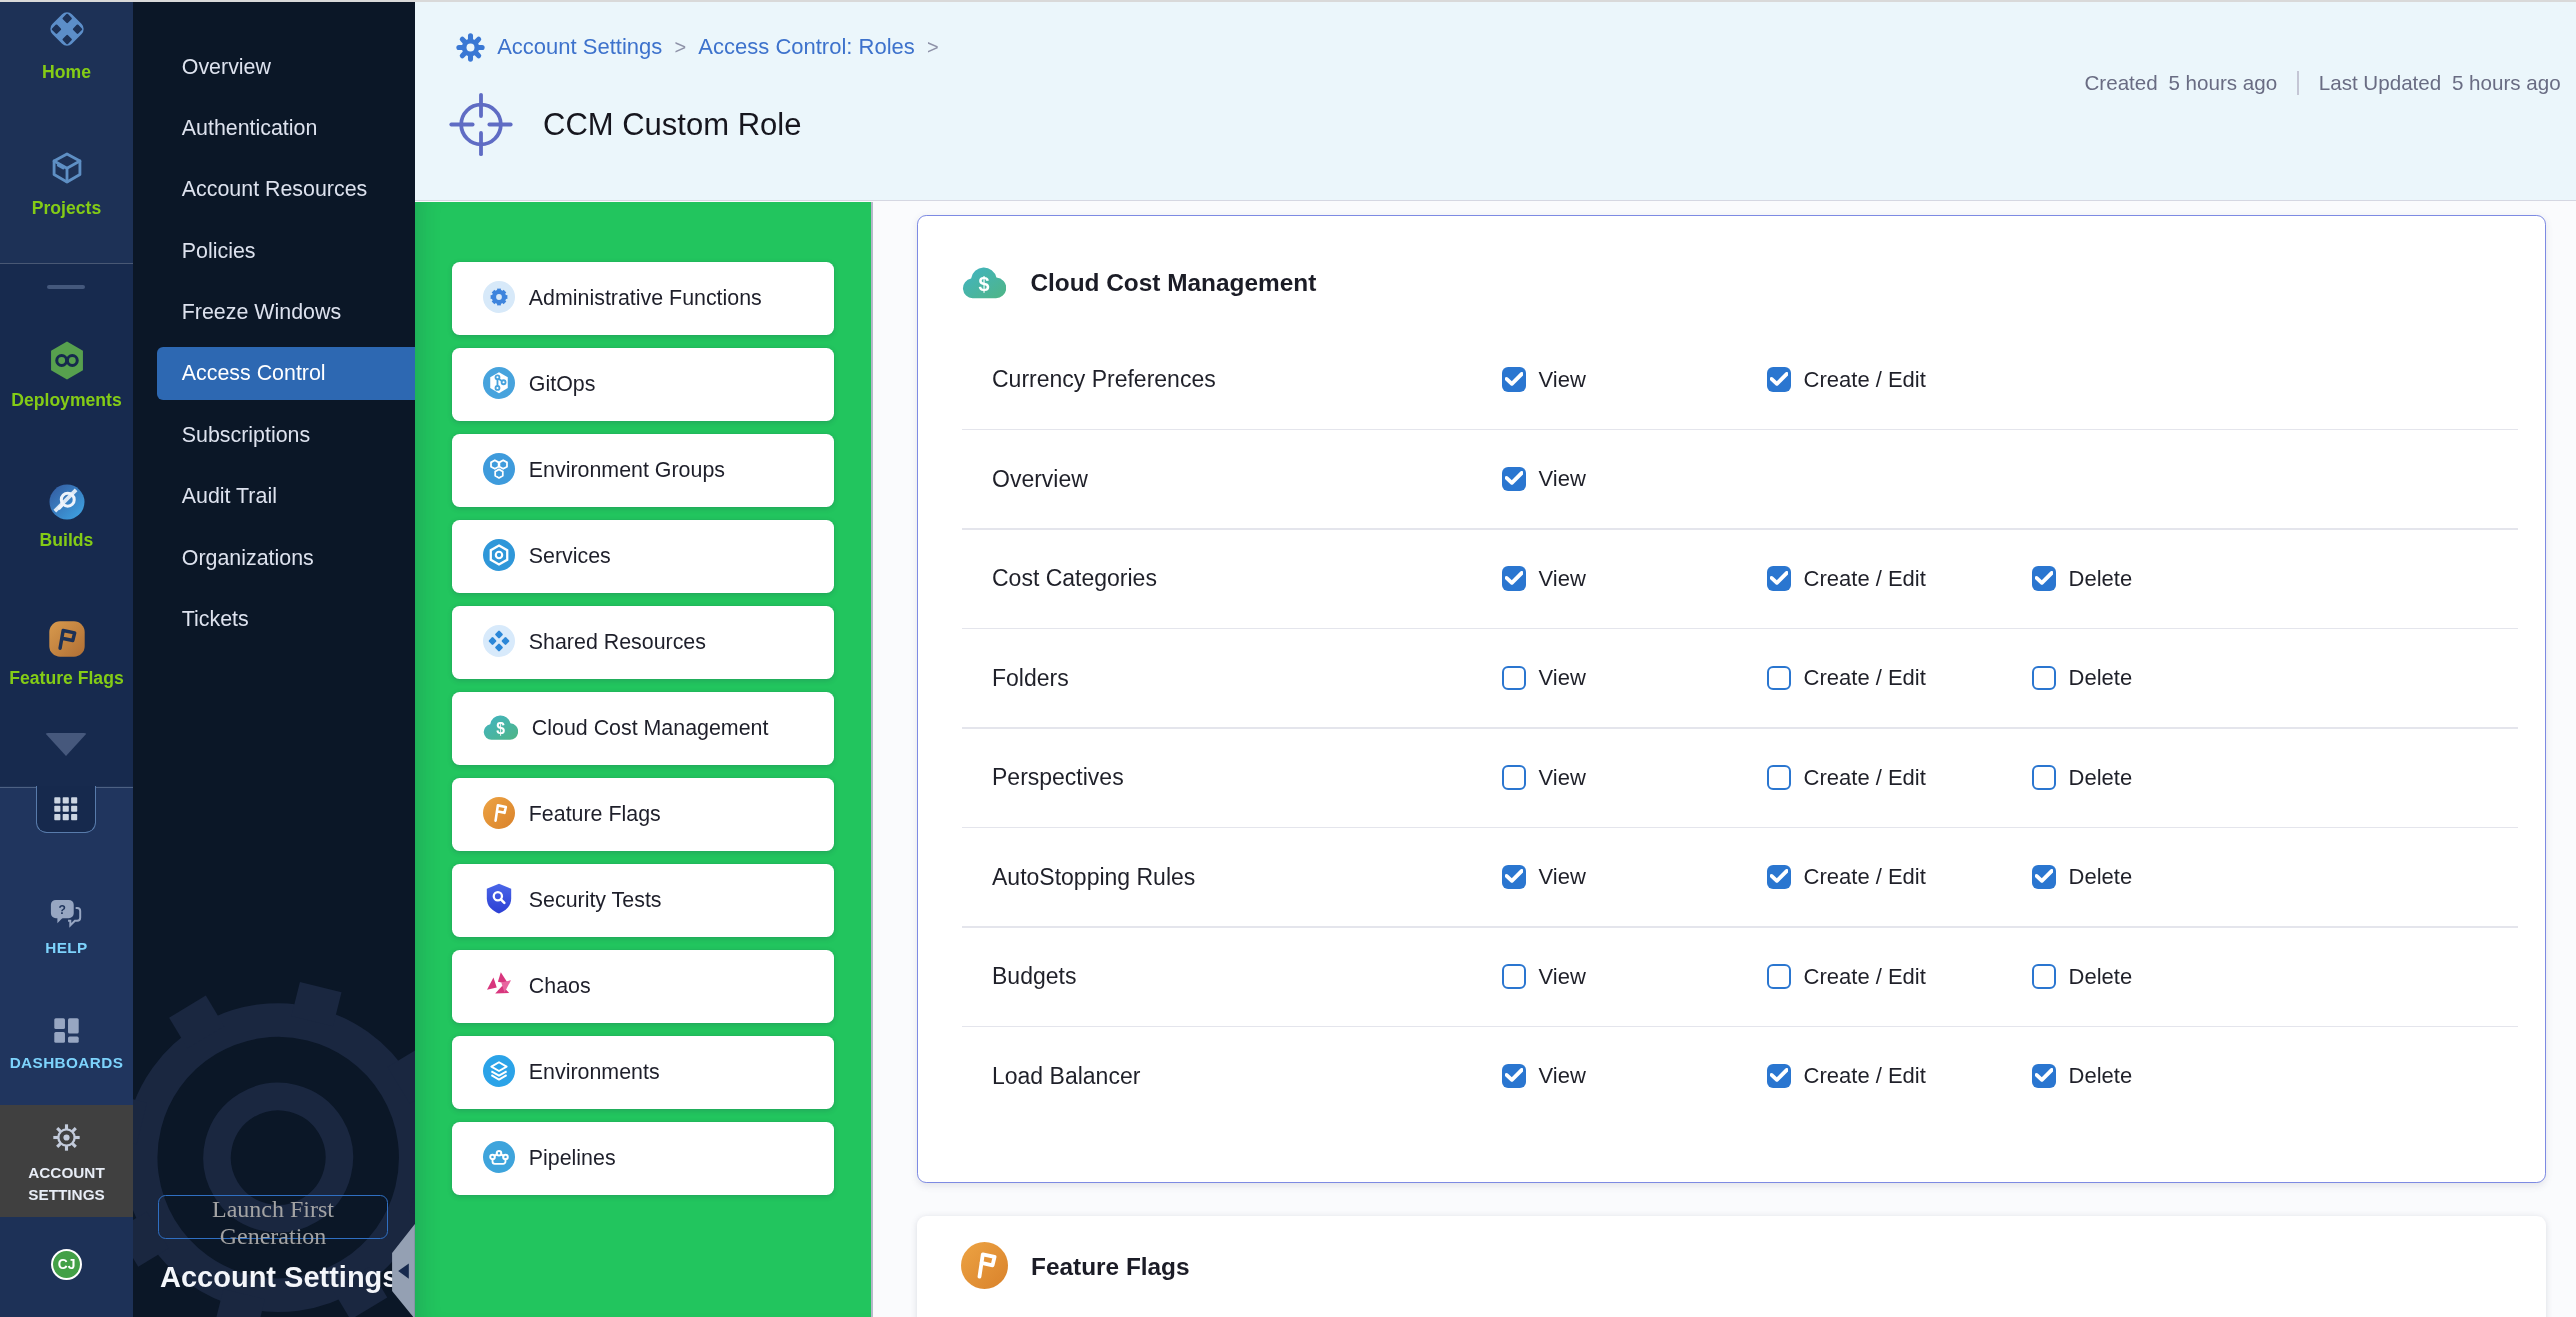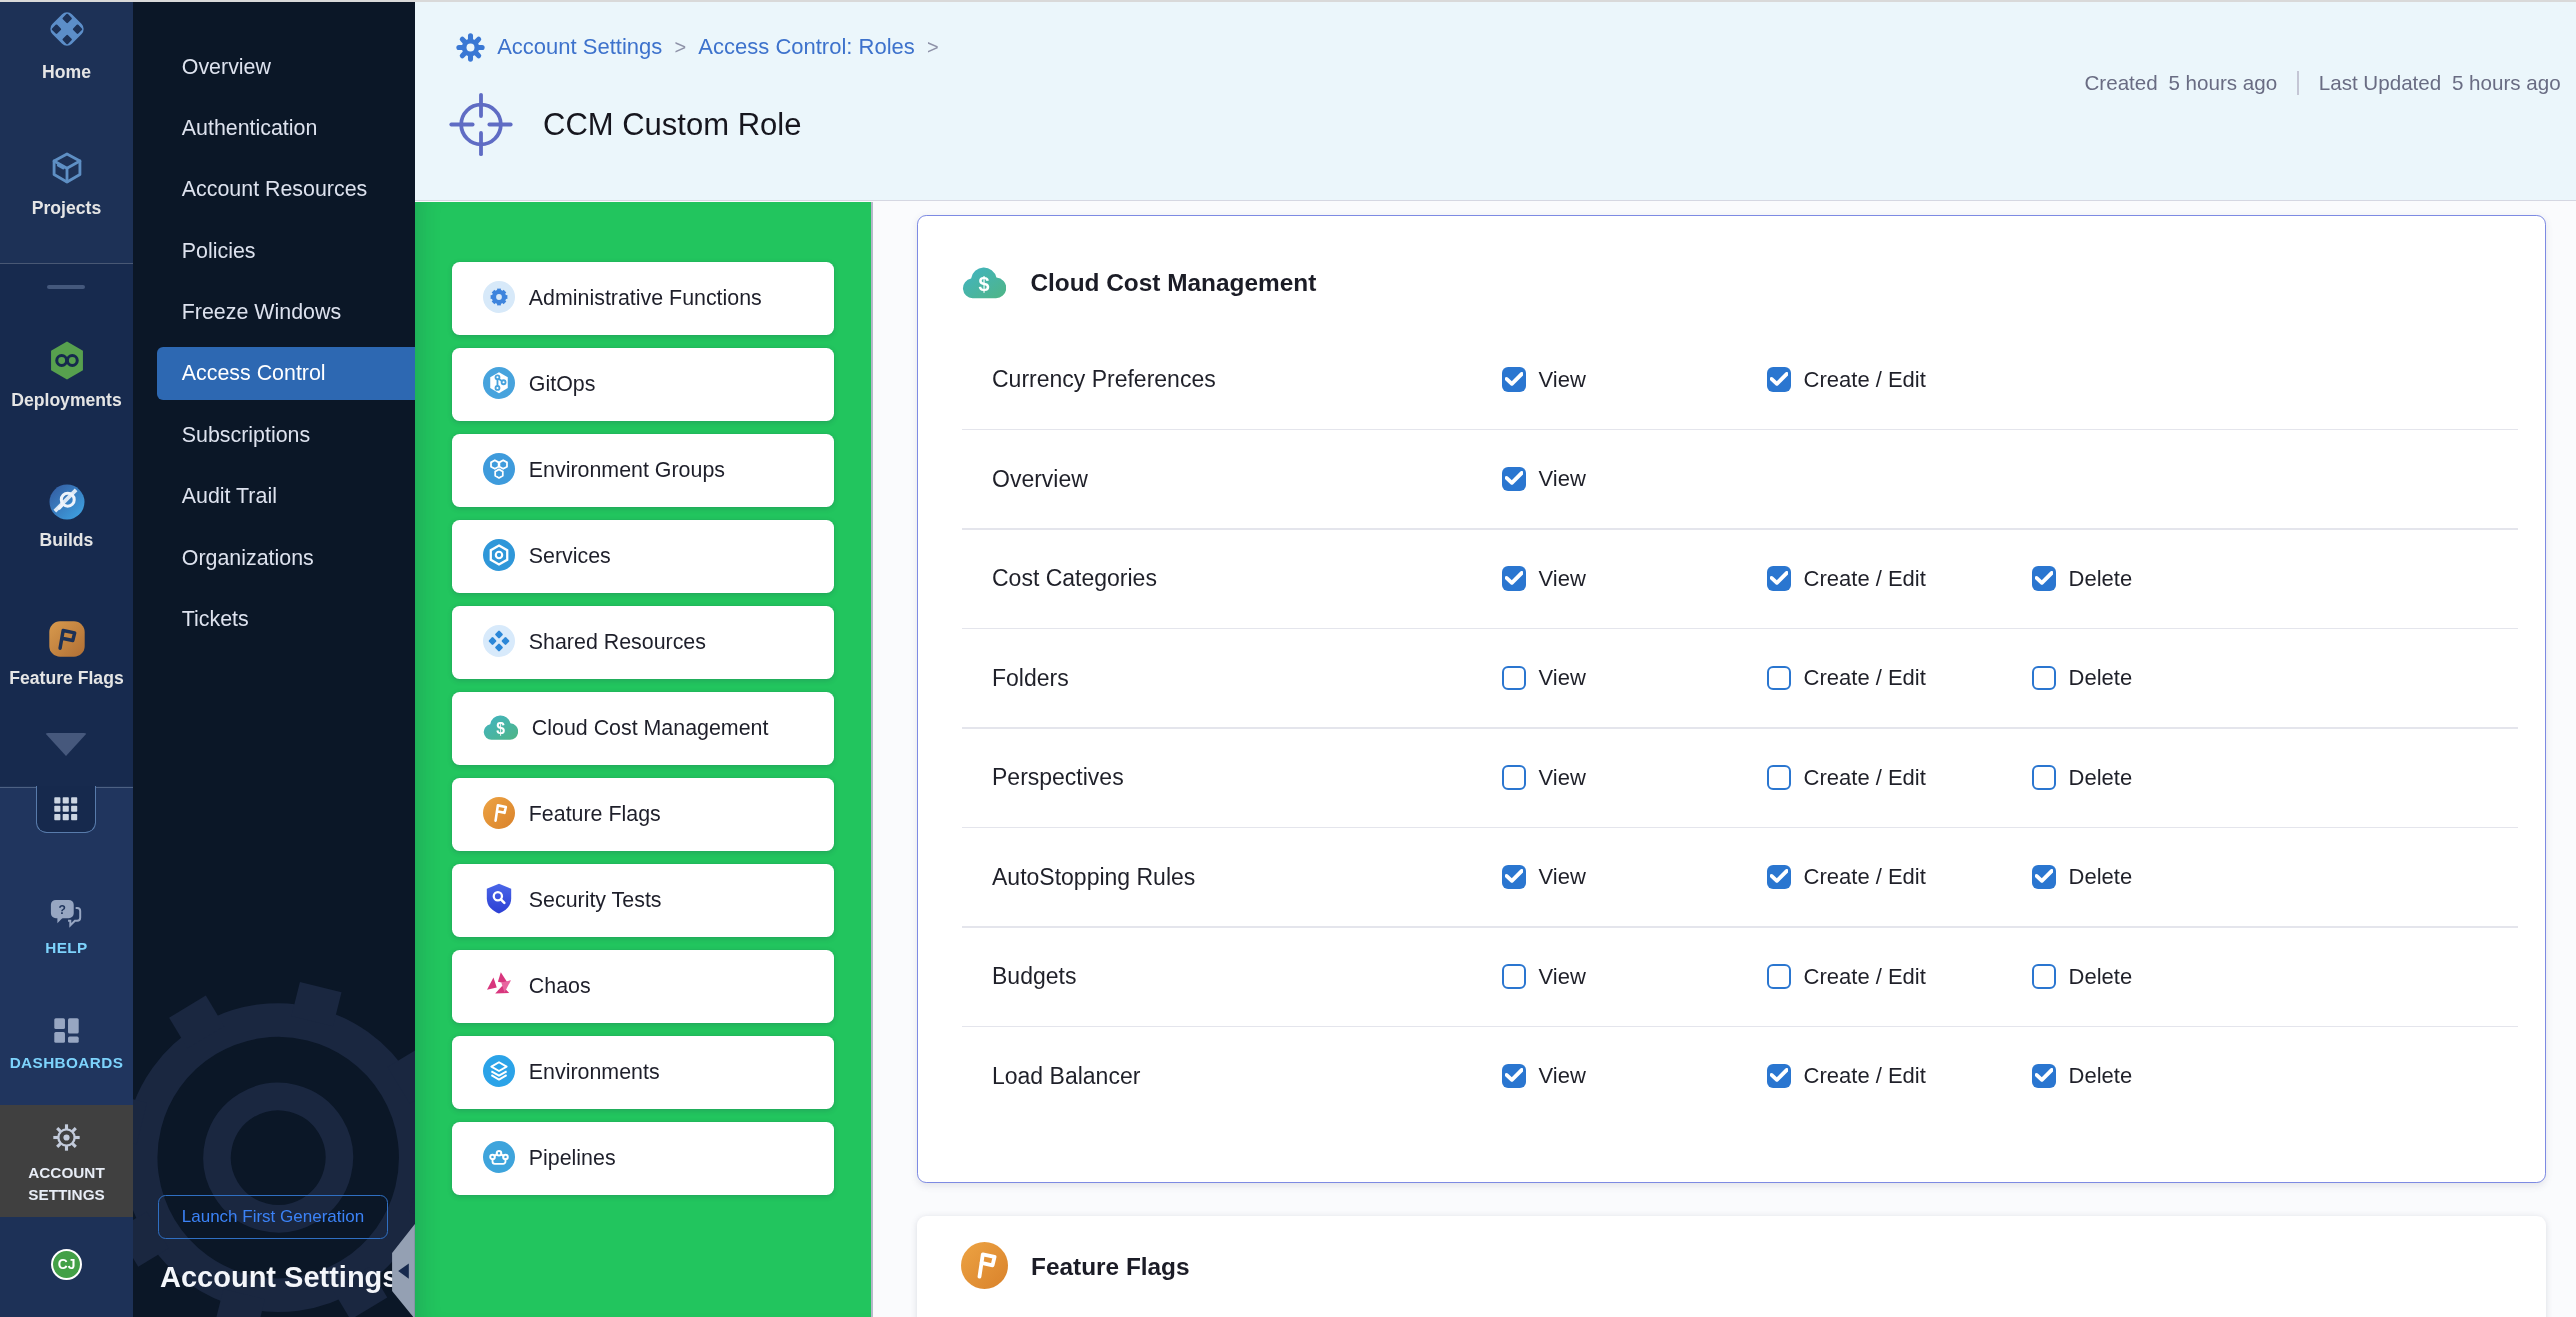--- a/index.html
+++ b/index.html
@@ -10,34 +10,34 @@
 
   
   .rail { position:absolute; left:0; top:1.5px; bottom:0; width:133px; background:#1d3156; z-index:30; }
   .rail-sec { position:absolute; left:0; right:0; }
   .rail-top { top:0; height:261px; background:#1d3156; }
   .rail-modules { top:261px; height:523px; background:#172a4e; border-top:0.8px solid rgba(255,255,255,0.22); }
   .rail-util { top:785px; height:319px; background:#20355e; border-top:1.5px solid #4d6183; }
   .rail-acct { top:1103px; height:112px; background:#404040; }
   .rail-end { top:1215px; bottom:0; background:#1d3157; }
   .rail-item { position:absolute; left:0; right:0; display:flex; flex-direction:column; align-items:center; cursor:pointer; }
-  .rail-label { color:#e5e5e5; font-size:17.6px; font-weight:700; margin-top:6.9px; text-align:center; }
+  .rail-label { color:#84cc16; font-size:17.6px; font-weight:700; margin-top:6.9px; text-align:center; }
   .rail-label.muted { color:#7dd3fc; font-size:15.3px; font-weight:700; letter-spacing:0.4px; }
   .rail-dash { position:absolute; top:21.4px; left:47px; width:38px; height:4.6px; border-radius:2.3px; background:#44587c; }
   .chev { position:absolute; top:469px; left:45px; width:0; height:0; border-left:21.4px solid transparent; border-right:21.4px solid transparent; border-top:23px solid #46587c; border-radius:3.1px; }
   .grid-tab { position:absolute; top:-1.5px; left:36px; width:60px; height:47px; background:#16294d; border:1.5px solid #587bab; border-top:none; border-radius:0 0 10.7px 10.7px; display:flex; align-items:center; justify-content:center; }
   .avatar { position:absolute; top:1247px; left:51px; width:31px; height:31px; border-radius:50%; background:#43a047; border:2.3px solid #ffffff; color:#fff; font-size:13.8px; font-weight:700; display:flex; align-items:center; justify-content:center; }
 
   
   .menu { position:absolute; left:133px; top:1.5px; bottom:0; width:282px; background:#0b1727; overflow:hidden; z-index:20; }
   .menu-watermark { position:absolute; left:0; top:911px; pointer-events:none; }
   .menu-nav { position:absolute; top:39px; left:0; right:0; }
   .menu-item { height:53px; margin:0 0 8.4px 24.4px; display:flex; align-items:center; padding-left:24.4px; border-radius:6.1px 0 0 6.1px; font-size:21.4px; color:#dde2ee; cursor:pointer; position:relative; z-index:2; }
   .menu-item.active { background:#2d68b2; color:#ffffff; font-weight:500; }
-  .launch-btn { position:absolute; left:25px; top:1193px; width:230px; height:44px; background:transparent; border:1.5px solid #2f6fc2; border-radius:7.6px; color:#3b82f6; font-size:17px; font-family:Liberation Sans, sans-serif; cursor:pointer; z-index:3; }
+  .launch-btn { position:absolute; left:25px; top:1193px; width:230px; height:44px; background:transparent; border:1.5px solid #2f6fc2; border-radius:7.6px; color:#a3a3a3; font-size:24px; font-family:Liberation Serif, serif; cursor:pointer; z-index:3; }
   .menu-title { position:absolute; left:27px; top:1259px; font-size:29px; font-weight:700; color:#f4f6fa; z-index:3; }
   .collapse-tab { position:absolute; right:0; top:1222px; z-index:4; }
 
   
   .main { position:absolute; left:415px; top:1.5px; right:0; bottom:0; background:#fafbfd; }
   .hdr { position:absolute; top:0; left:0; right:0; height:199px; background:#ebf6fb; border-bottom:1.5px solid #d5d7e2; }
   .crumbs { position:absolute; left:41px; top:31px; display:flex; align-items:center; gap:12.2px; font-size:22px; }
   .crumb-link { color:#3d72cc; cursor:pointer; text-decoration:none; }
   .crumb-sep { color:#8e92a8; font-size:20px; }
   .title-ico { position:absolute; left:34px; top:88px; }

